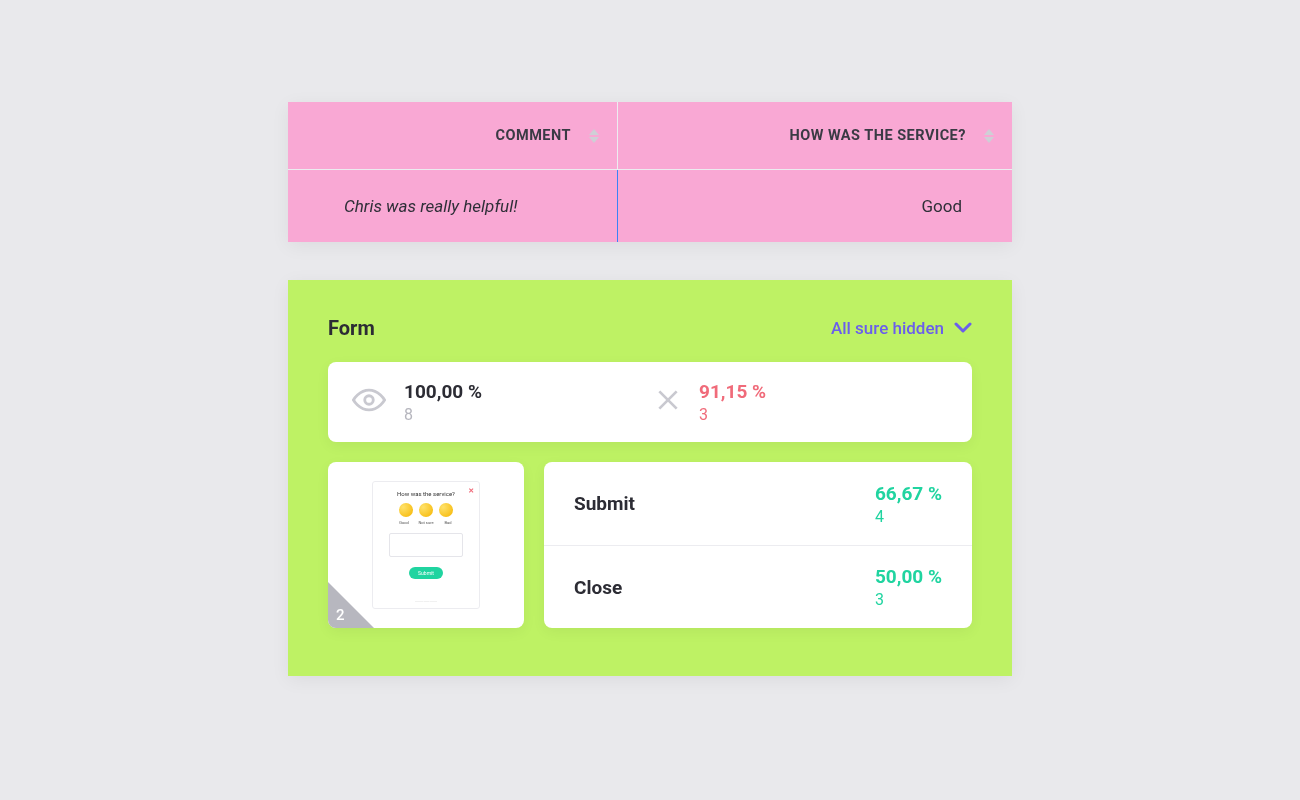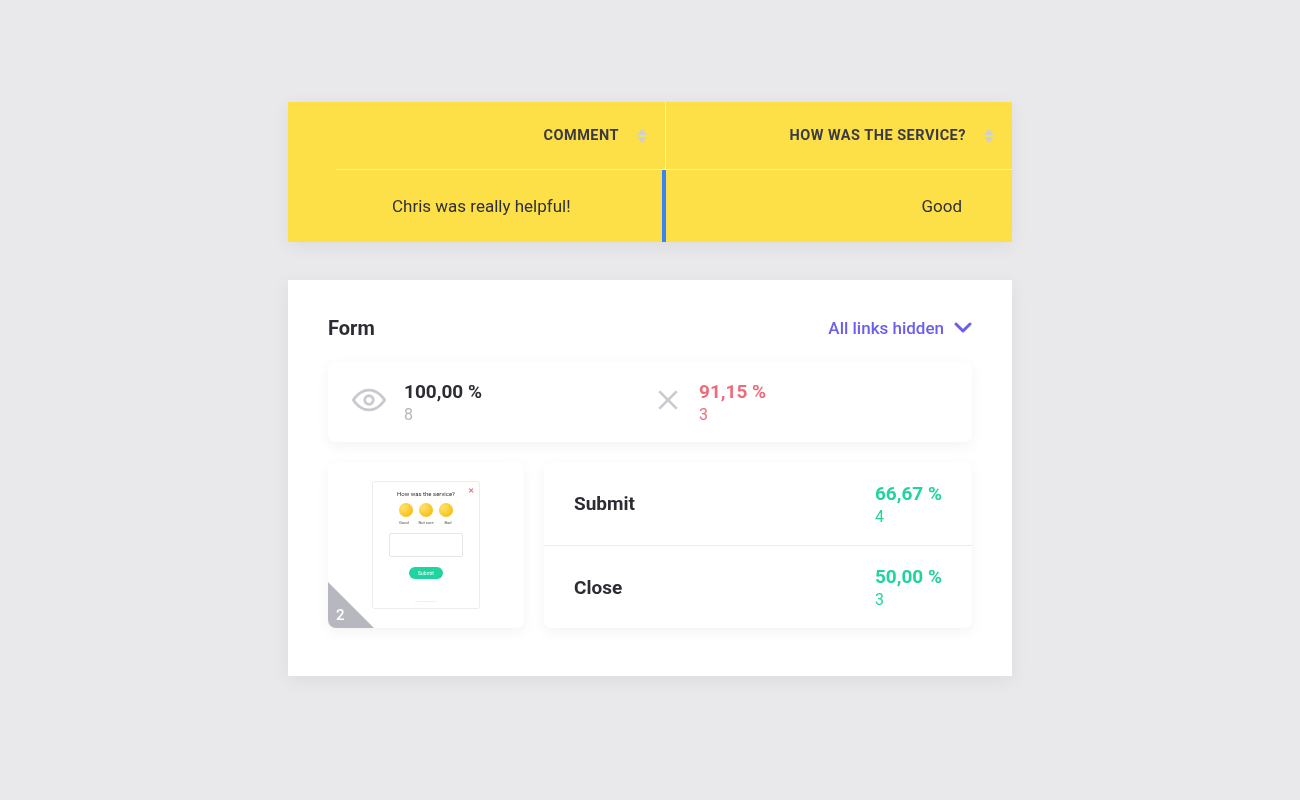--- a/index.html
+++ b/index.html
@@ -10,23 +10,22 @@
     font-family: -apple-system, BlinkMacSystemFont, "Segoe UI", Roboto, sans-serif;
     color: #2c2c34;
     overflow: hidden;
     position: relative;
   }
   .table-card {
     position: absolute;
     left: 288px;
     top: 102px;
     width: 724px;
-    background: #fde047;
+    background: #f9a8d4;
     box-shadow: 0 4px 18px rgba(0,0,0,0.06);
-    padding-left: 48px;
   }
   .table-head {
     display: flex;
     height: 68px;
     border-bottom: 1px solid #ececf0;
   }
   .th {
     display: flex;
     align-items: center;
     justify-content: flex-end;
@@ -58,29 +57,29 @@
   .table-row {
     display: flex;
     height: 72px;
   }
   .td {
     display: flex;
     align-items: center;
     font-size: 17px;
     color: #2f2f38;
   }
-  .td1 { flex: 0 0 330px; border-right: 4px solid #3b82f6; padding-left: 56px; }
+  .td1 { flex: 0 0 330px; border-right: 1px solid #3b82f6; padding-left: 56px; font-style: italic; }
   .td2 { flex: 1; justify-content: flex-end; padding-right: 50px; }
 
   .form-panel {
     position: absolute;
     left: 288px;
     top: 280px;
     width: 724px;
-    background: #ffffff;
+    background: #bef264;
     box-shadow: 0 4px 18px rgba(0,0,0,0.06);
     padding: 36px 40px 48px 40px;
   }
   .panel-head {
     display: flex;
     align-items: center;
     justify-content: space-between;
     margin-bottom: 22px;
   }
   .panel-title {
@@ -229,21 +228,21 @@
   <div class="table-row">
     <div class="td td1">Chris was really helpful!</div>
     <div class="td td2">Good</div>
   </div>
 </div>
 
 <div class="form-panel">
   <div class="panel-head">
     <div class="panel-title">Form</div>
     <div class="links-toggle">
-      <span>All links hidden</span>
+      <span>All sure hidden</span>
       <span class="chev">
         <svg width="18" height="12" viewBox="0 0 18 12">
             <path d="M2 2 L9 9 L16 2" stroke="#6a5eec" stroke-width="3" fill="none" stroke-linecap="round" stroke-linejoin="round"></path>
           </svg>
       </span>
     </div>
   </div>
 
   <div class="stats-card">
     <div class="stat">

